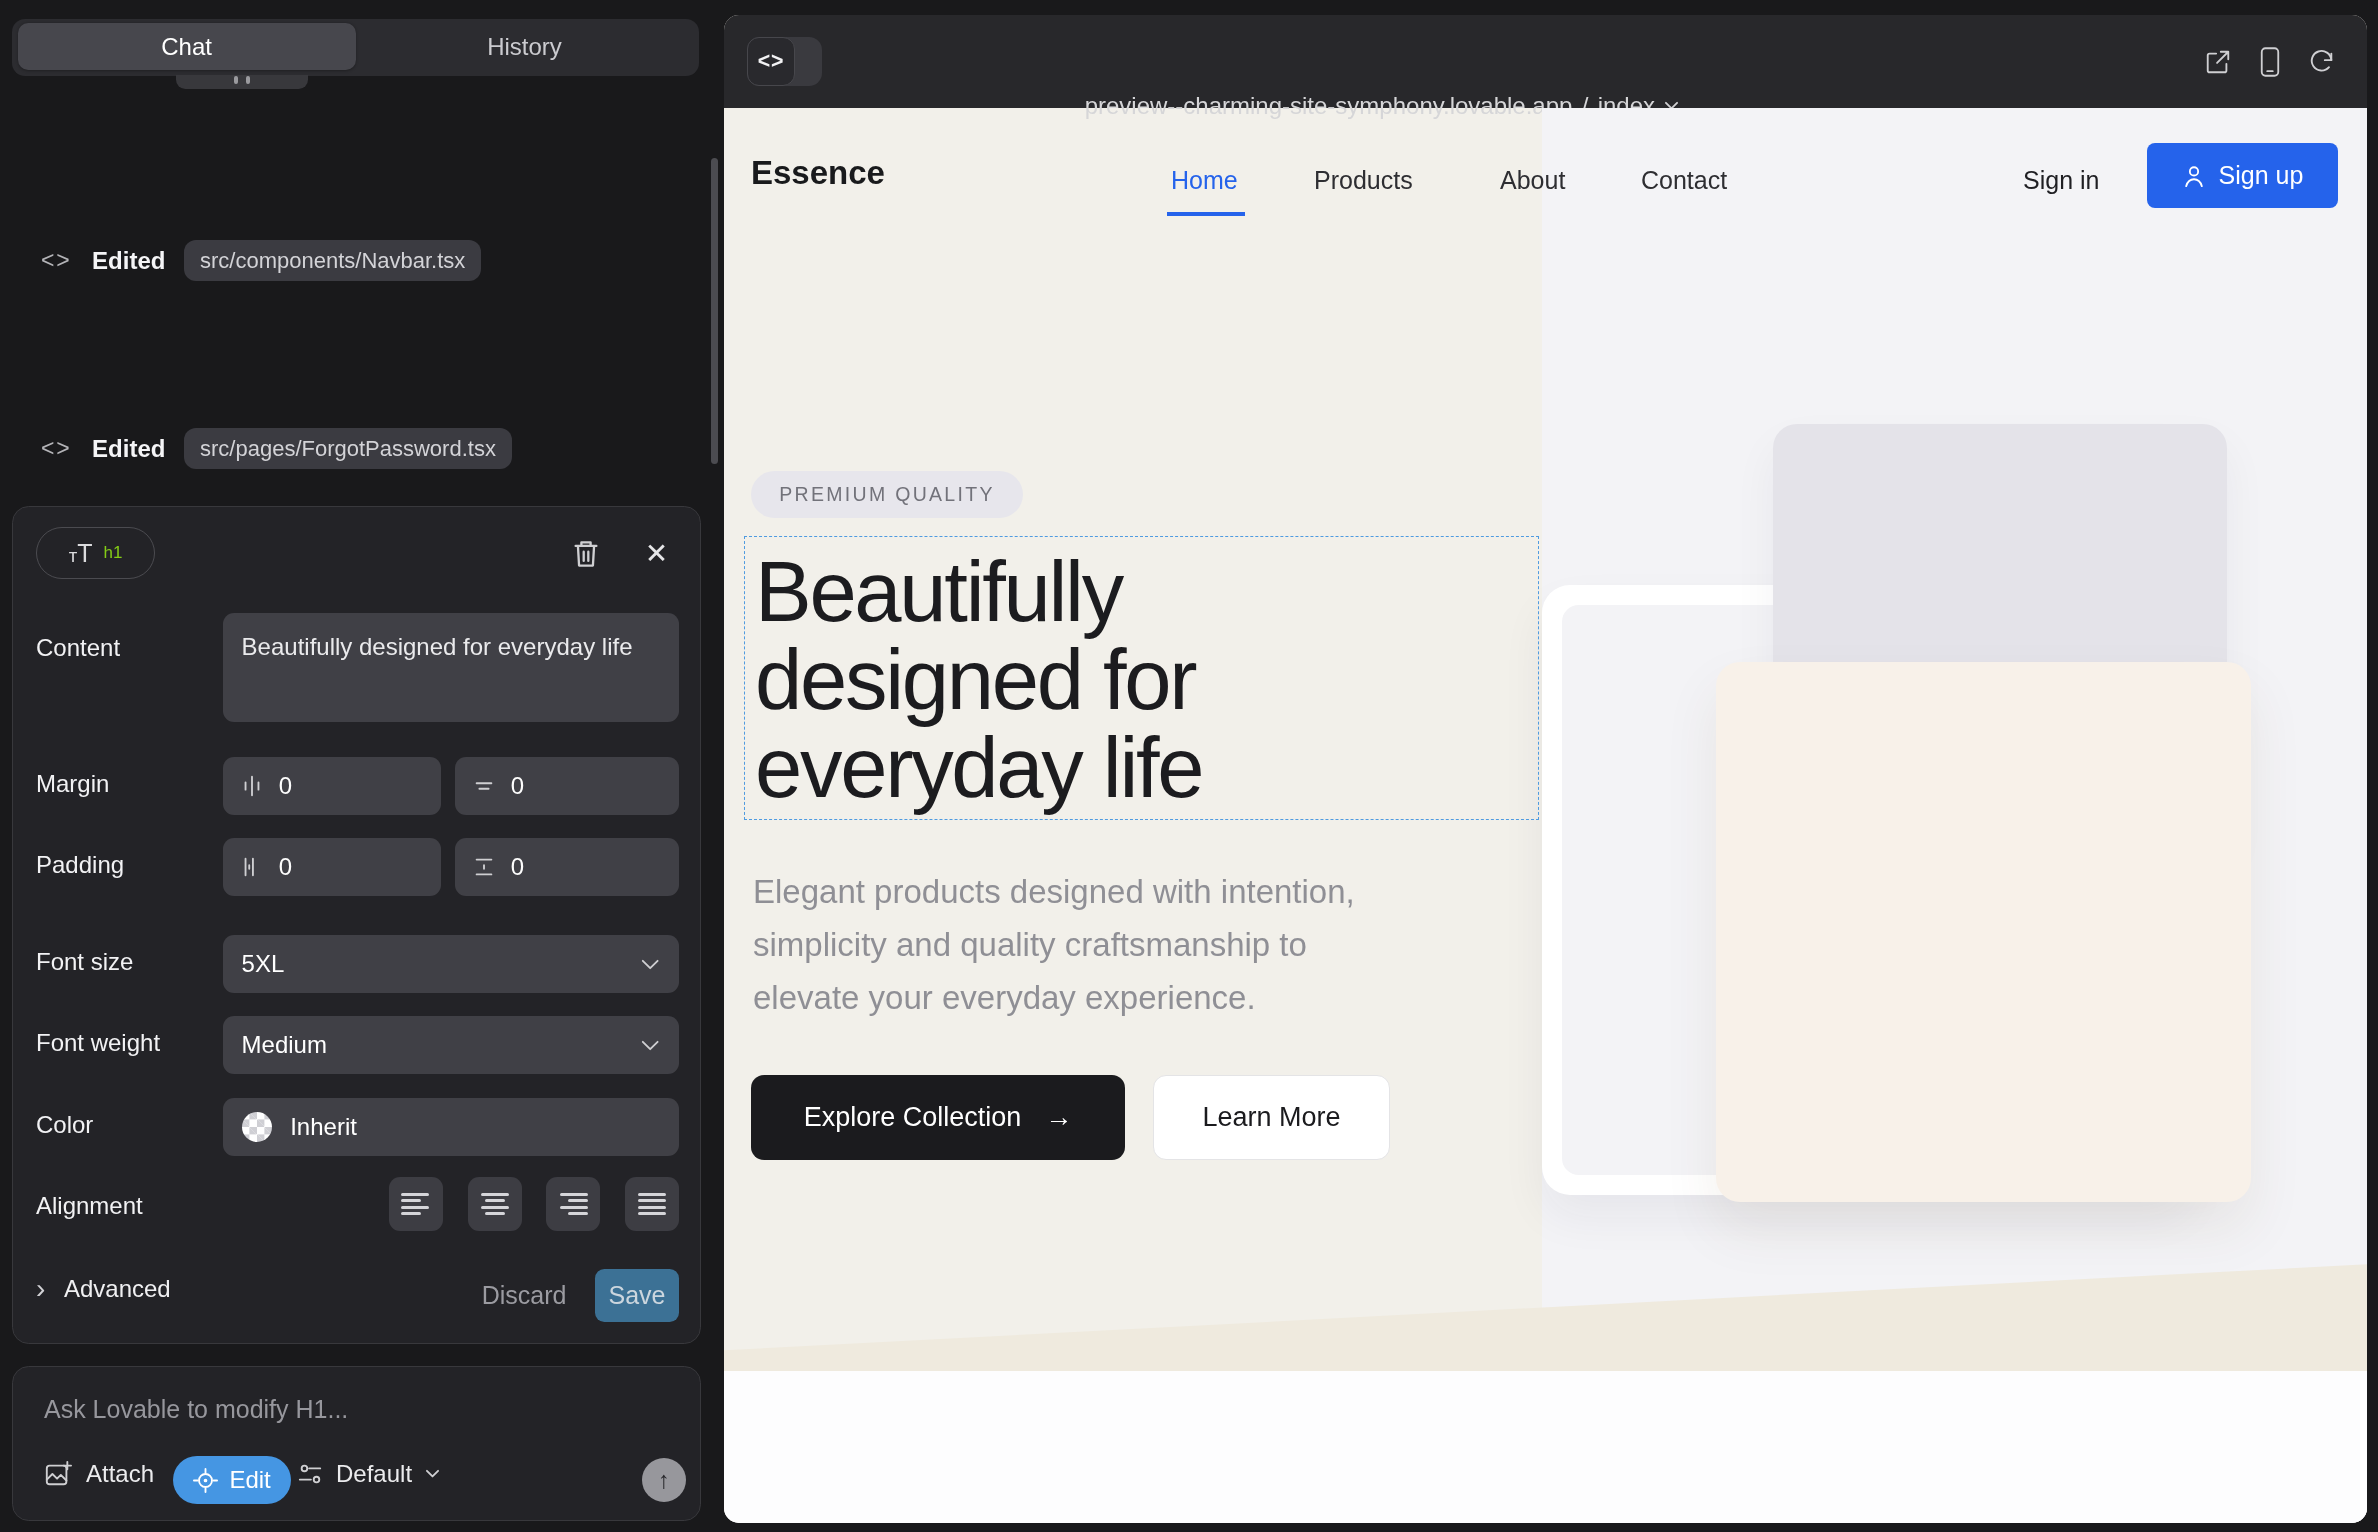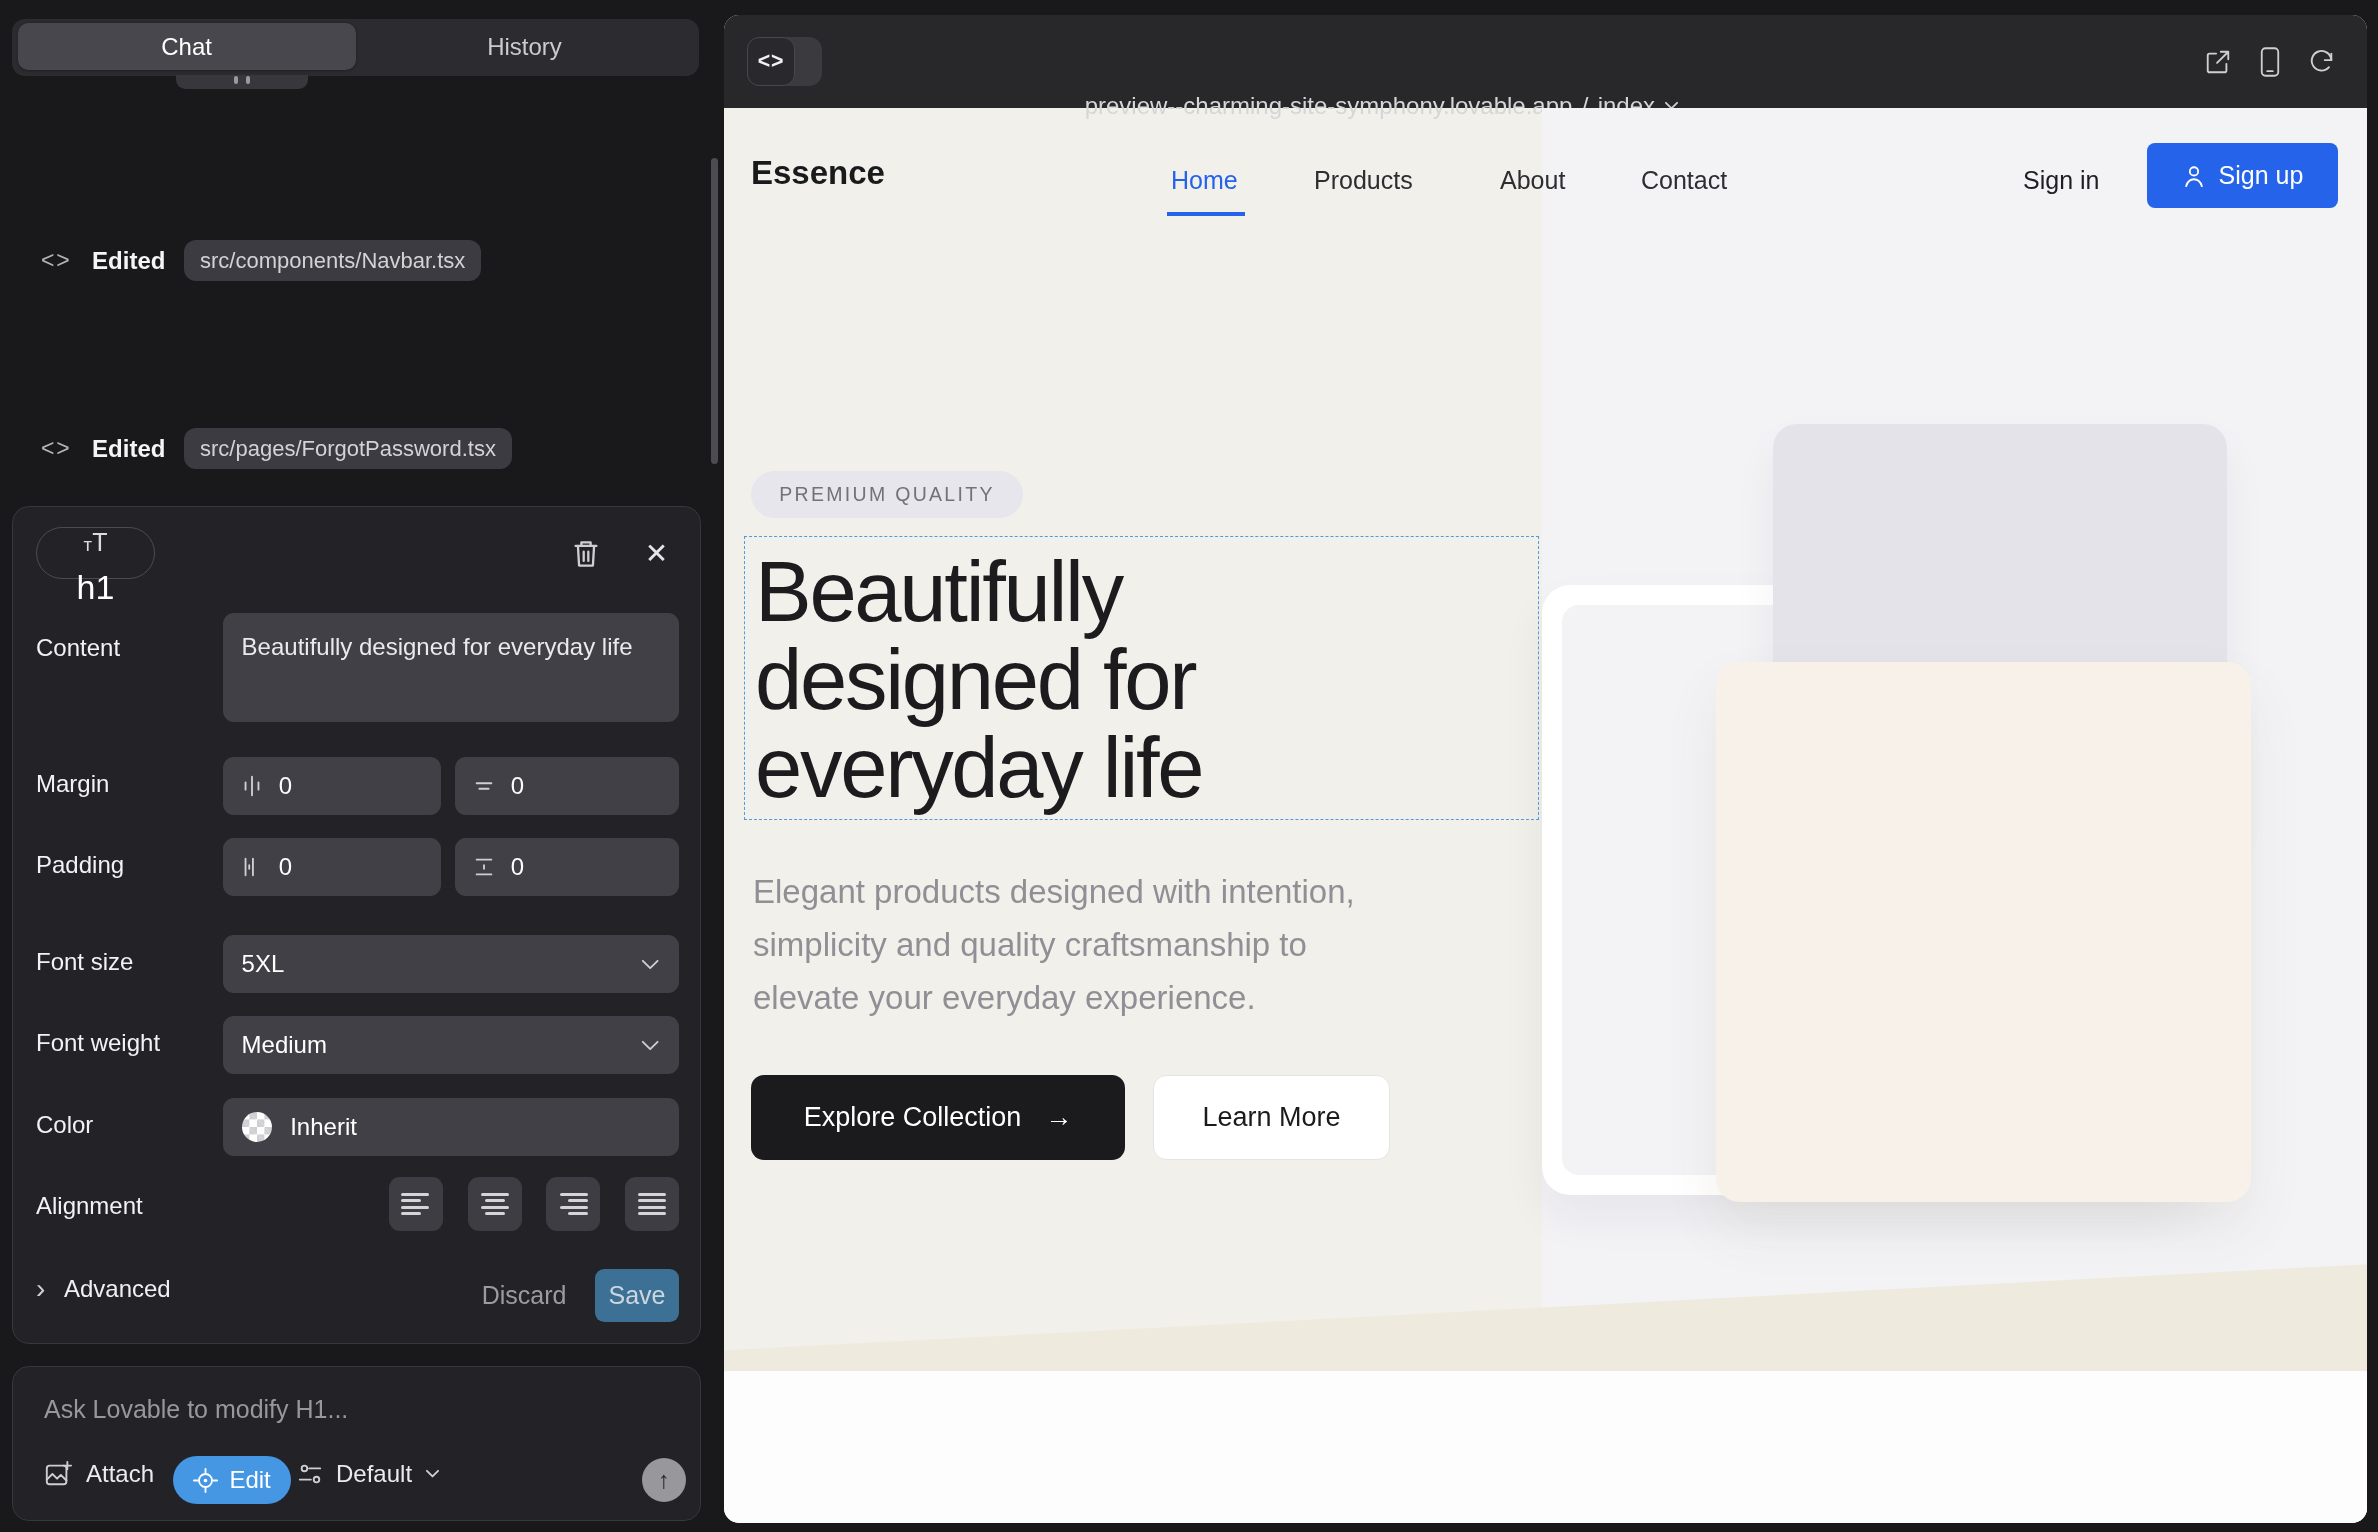--- a/index.html
+++ b/index.html
@@ -21,24 +21,24 @@
   .code-glyph { font-size:23px; color:#b4b4b8; letter-spacing:1.9px; font-weight:400; }
   .edited-label { margin-left:20.4px; font-size:24px; font-weight:700; color:#f5f5f7; }
   .file-chip { margin-left:18.6px; height:41px; display:flex; align-items:center; padding:0 16px;
                background:#3b3b41; border-radius:12px; font-size:22px; color:#d3d3d7; }
   .scroll-thumb { left:711px; top:158px; width:6.5px; height:306px; background:#4c4c51; border-radius:3.7px; }
 
   
   .panel { background:#232327; border:0.9px solid #38383c; border-radius:16.7px; }
   .editor { left:12px; top:506px; width:689px; height:838px; }
   .tagpill { left:23px; top:20.4px; width:119px; height:52px; border:0.9px solid #4b4b50; border-radius:26px;
-             display:flex; align-items:center; gap:11px; color:#ececee;flex-direction:column; }
+             display:flex; align-items:center; justify-content:center; gap:11px; color:#ececee; }
   .type-ic { font-size:18.6px; color:#dcdcde; }
   .type-ic b { font-size:25px; font-weight:400; }
-  .tagname { font-size:34px; color:#ffffff; }
+  .tagname { font-size:17px; color:#84cc16; }
   .icon-btn { width:41px; height:41px; display:flex; align-items:center; justify-content:center;
               color:#e6e6e8; font-size:28px; cursor:pointer; }
   .f-label { left:23px; font-size:24px; color:#f2f2f4; }
   .field { background:#404046; border-radius:11px; color:#fff; font-size:24px; display:flex; align-items:center; }
   .textarea { left:210px; top:106px; width:456px; height:109px; padding:15px 18.6px; line-height:37px;
               display:block; color:#eaeaec; }
   .mini { height:58px; padding:0 16.7px; gap:15px; }
   .mini .num { color:#fdfdfd; }
   .sel-field { left:210px; width:456px; height:58px; padding:0 18.6px; justify-content:space-between; }
   .al-btn { width:54px; height:54px; background:#3d3d43; border-radius:11px; display:flex; flex-direction:column;

